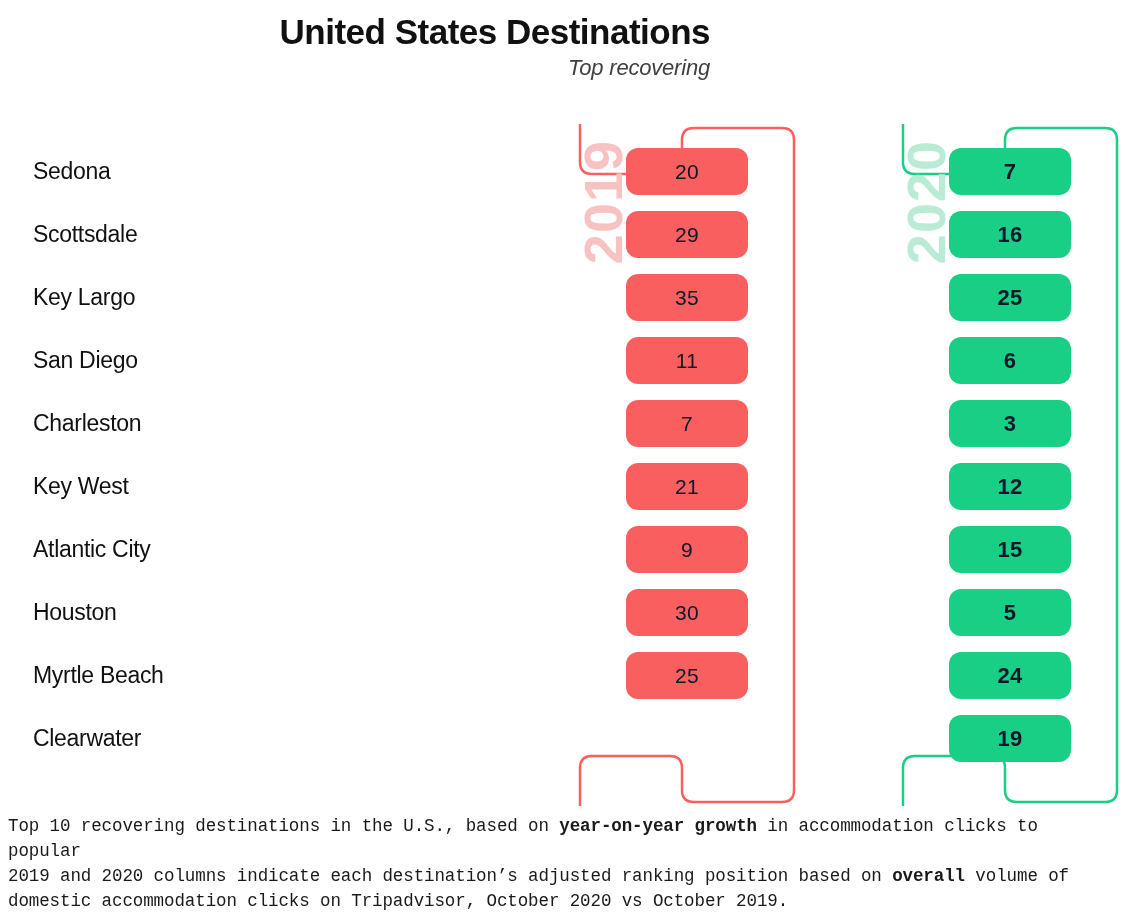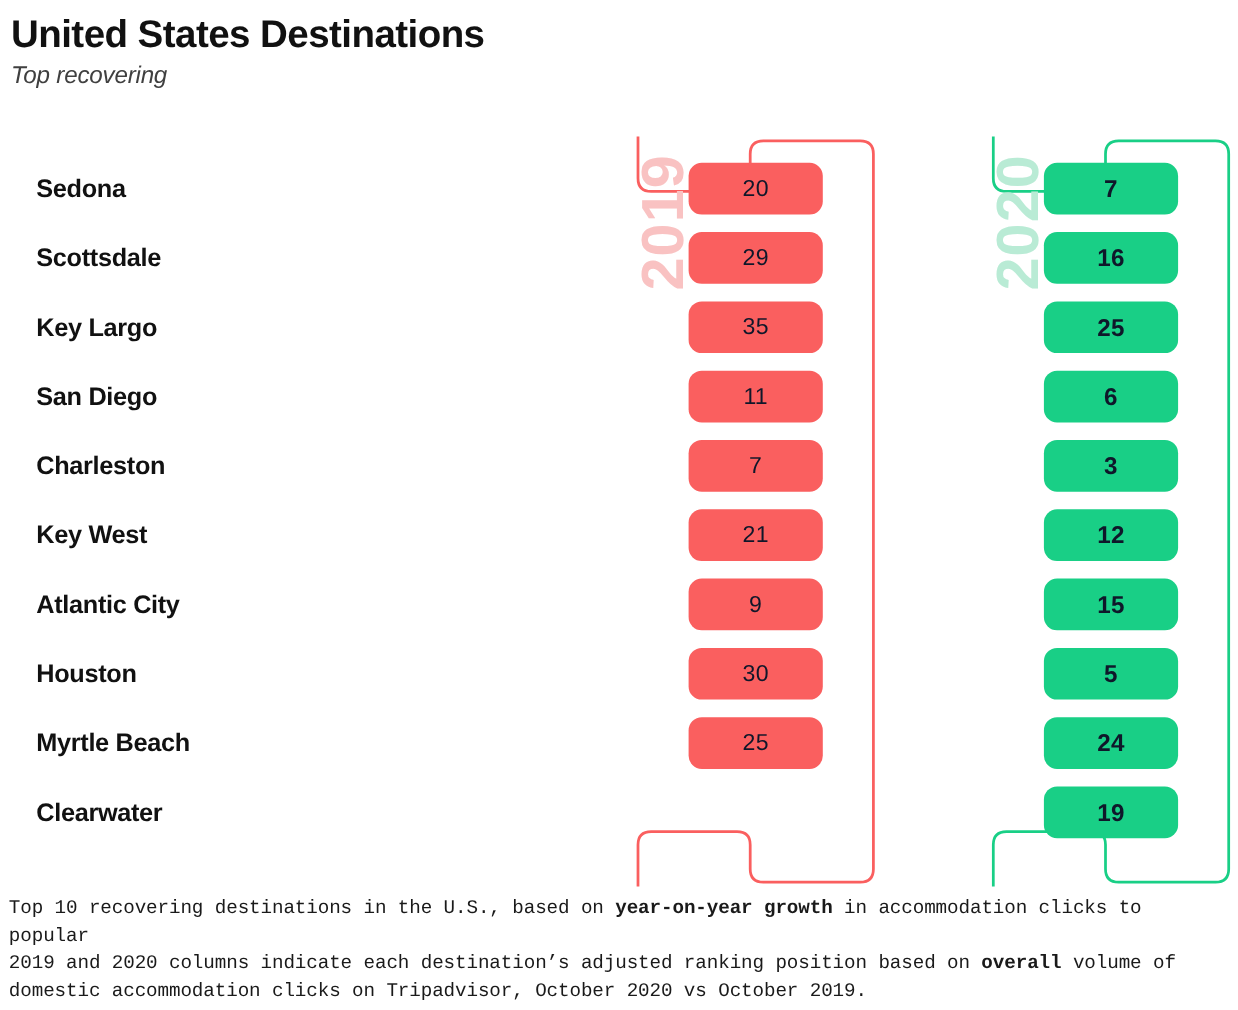--- a/index.html
+++ b/index.html
@@ -15,20 +15,21 @@
     overflow: hidden;
     position: relative;
   }
 
   
   #header {
     position: absolute;
     left: 10px;
     top: 14px;
     width: 700px;
+    text-align: right;
   }
   #chart-title {
     font-size: 35px;
     font-weight: bold;
     letter-spacing: -0.5px;
     line-height: 1.05;
     color: #111111;
     margin: 0;
   }
   #chart-subtitle {
@@ -52,21 +53,21 @@
   #labels-column {
     position: absolute;
     left: 33px;
     top: 20px;
     width: 480px;
   }
   .row-label {
     height: 63px;
     line-height: 63px;
     font-size: 23px;
-    font-weight: bold;
+    font-weight: normal;
     color: #111111;
     letter-spacing: -0.3px;
     white-space: nowrap;
   }
 
   
   .group {
     position: absolute;
     top: 0;
     width: 240px;

